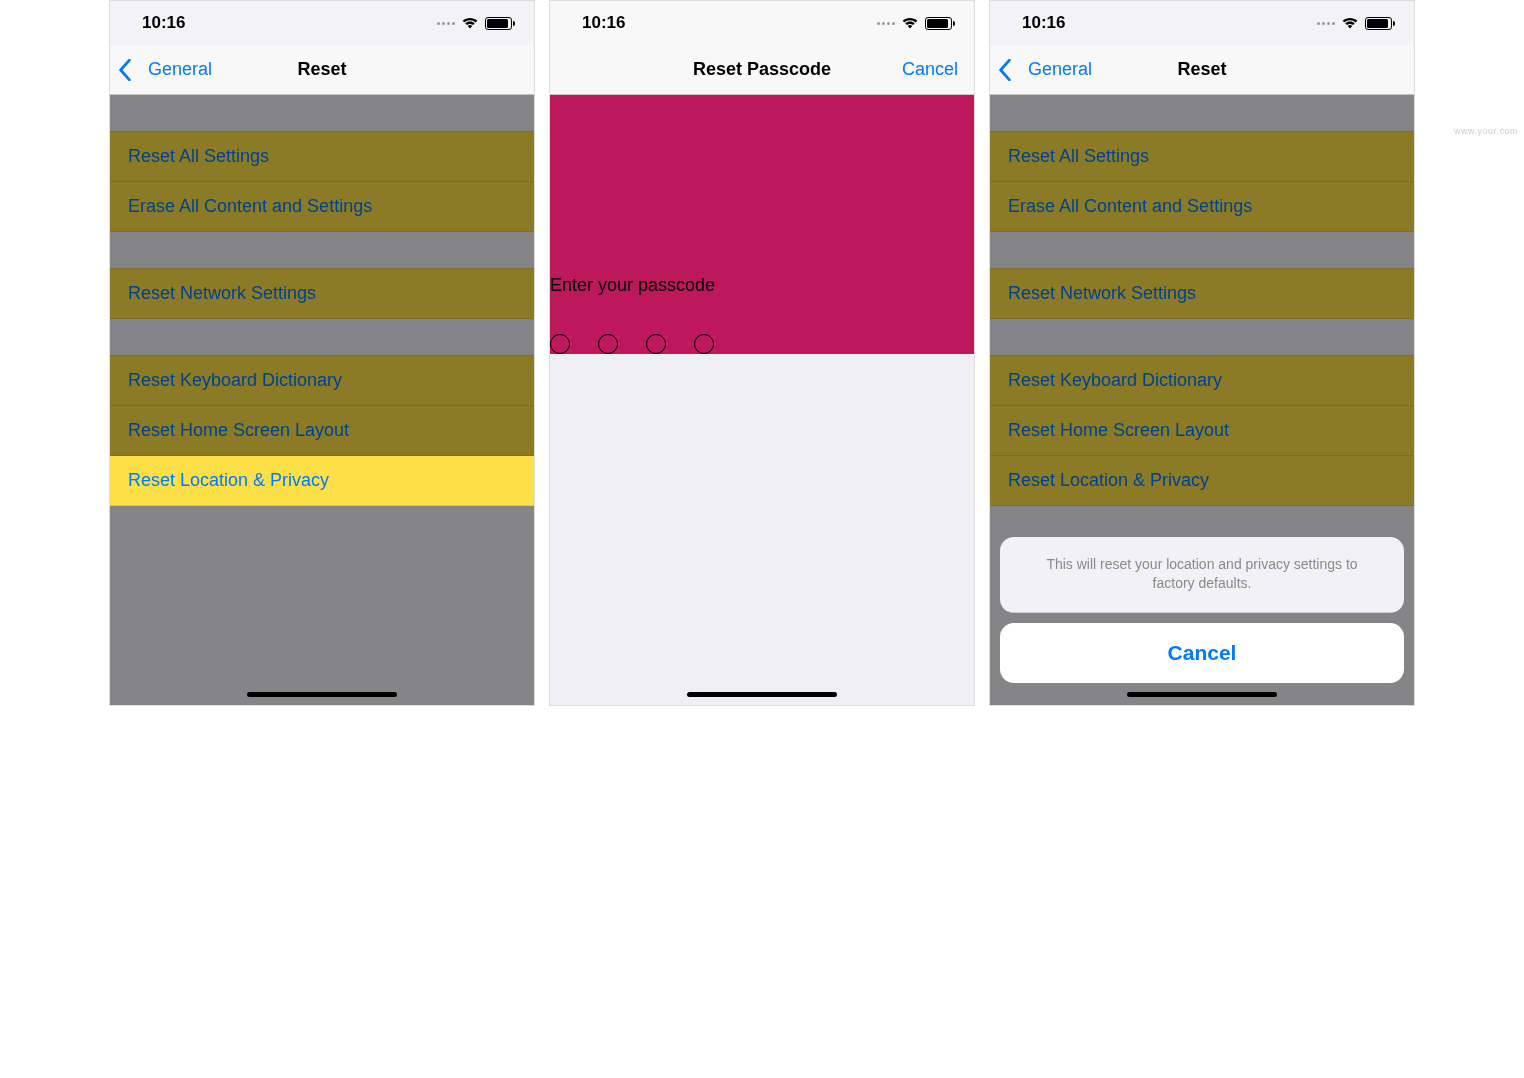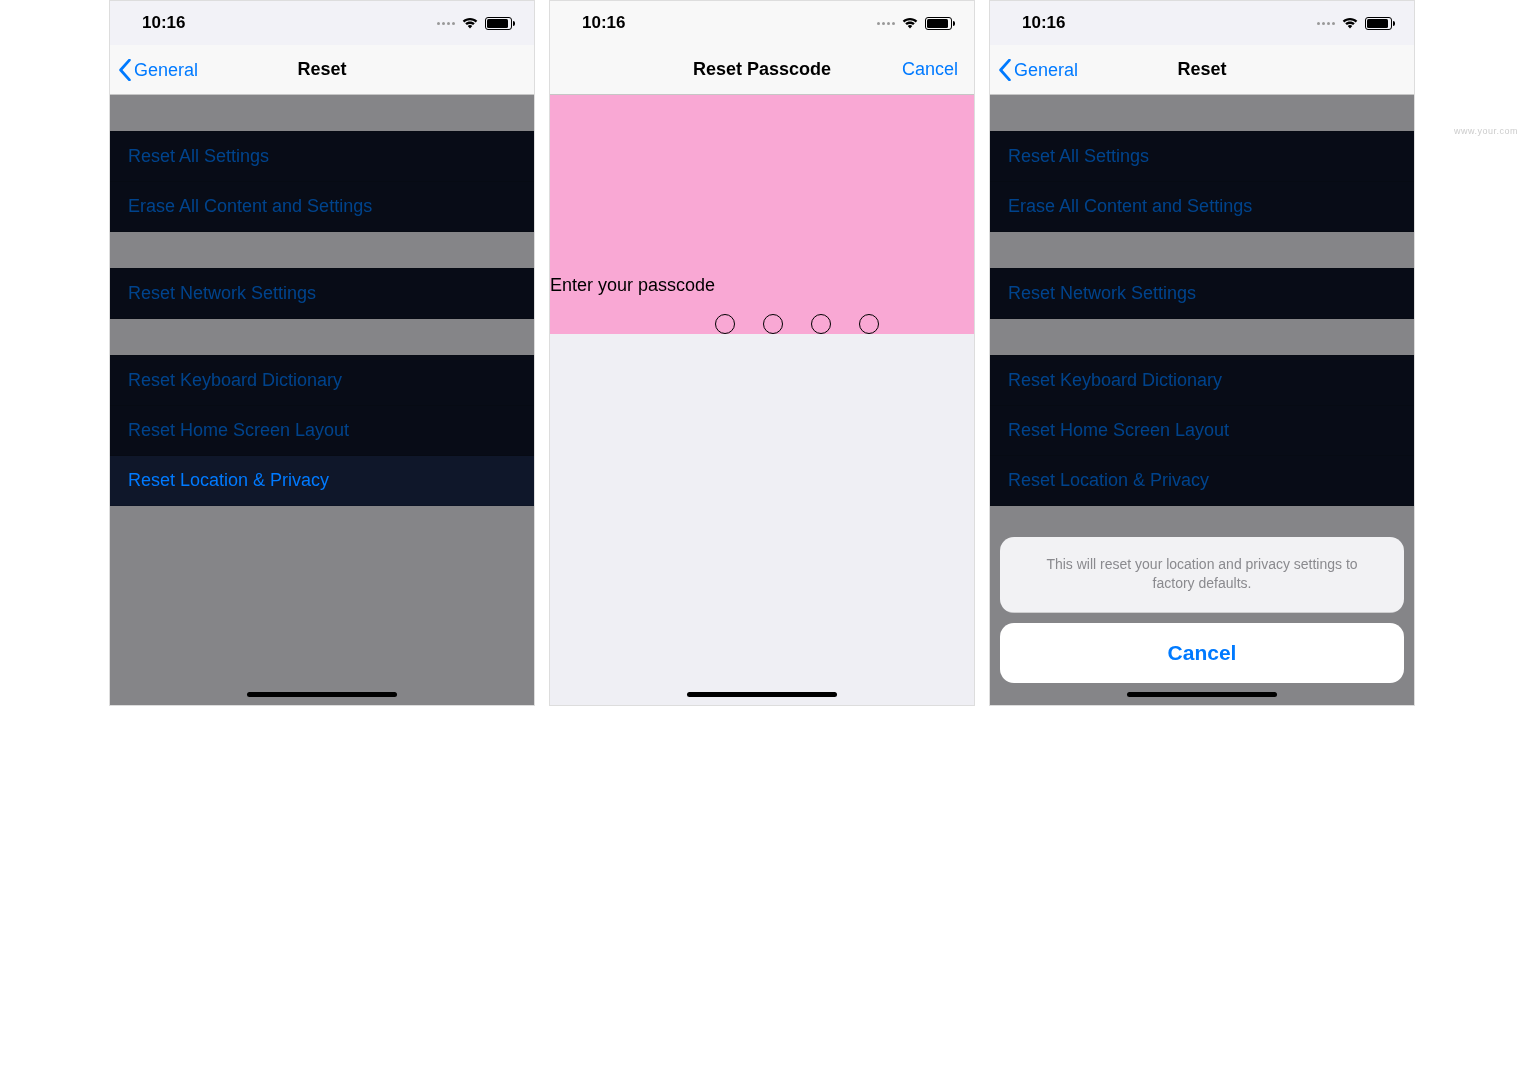--- a/index.html
+++ b/index.html
@@ -80,53 +80,53 @@
       border-bottom: 0.5px solid rgba(0,0,0,0.2);
       position: relative;
       font-size: 18px;
       z-index: 6;
     }
     .nav-title { font-weight: 700; font-size: 18px; }
     .nav-back {
       position: absolute;
       left: 8px;
       display: flex;
-      align-items: flex-end;
+      align-items: center;
       color: #007aff;
       font-size: 18px;
-      gap: 2px;
+      gap: 16px;
     }
     .nav-back svg { width: 14px; height: 22px; }
     .nav-right {
       position: absolute;
       right: 16px;
       color: #007aff;
       font-size: 18px;
     }
     
     .list-gap { height: 36px; }
     .list-item {
-      background: #0f172a;
+      background: #fde047;
       color: #007aff;
       font-size: 18px;
       padding: 14px 18px;
       border-bottom: 0.5px solid rgba(0,0,0,0.1);
       position: relative;
       z-index: 1;
     }
     .list-item.highlight { z-index: 7; }
     .list-item:last-child { border-bottom: none; }
     .group-top { border-top: 0.5px solid rgba(0,0,0,0.1); }
     
     .passcode-body {
-      background: #f9a8d4;
+      background: #be185d;
       flex: 1;
       display: flex;
-      flex-direction: row;
-      align-items: flex-end;
+      flex-direction: column;
+      align-items: flex-start;
       padding-top: 180px;
     }
     .passcode-prompt { font-size: 18px; color: #000; margin-bottom: 38px; }
     .passcode-dots { display: flex; gap: 28px; }
     .passcode-dot {
       width: 20px; height: 20px; border: 1.5px solid #000; border-radius: 50%;
     }
     
     .action-sheet {
       position: absolute;

